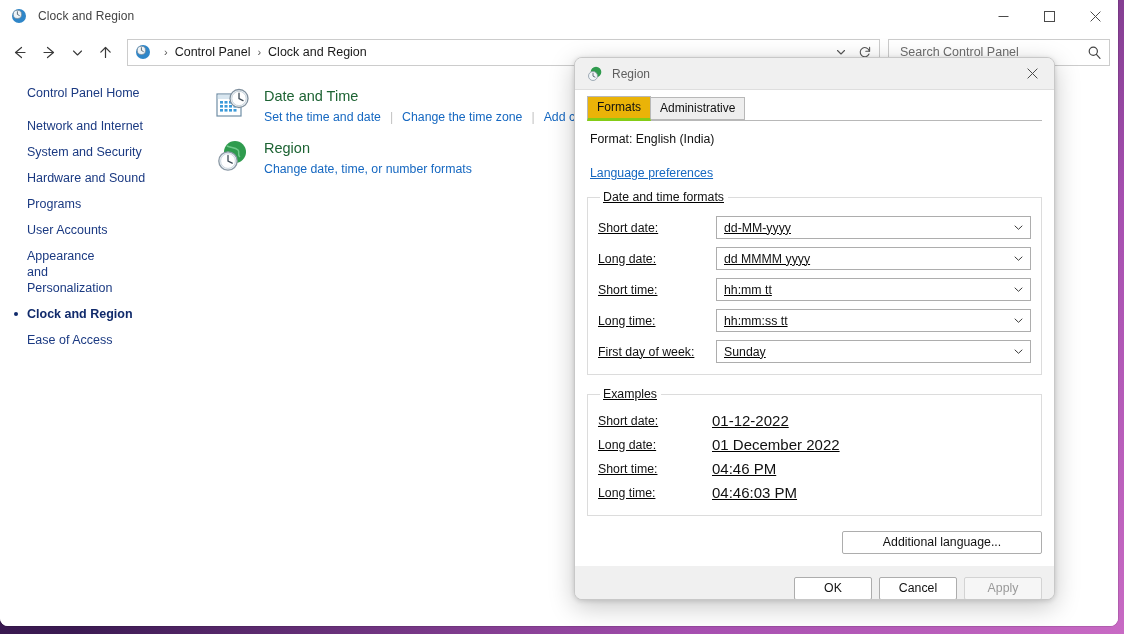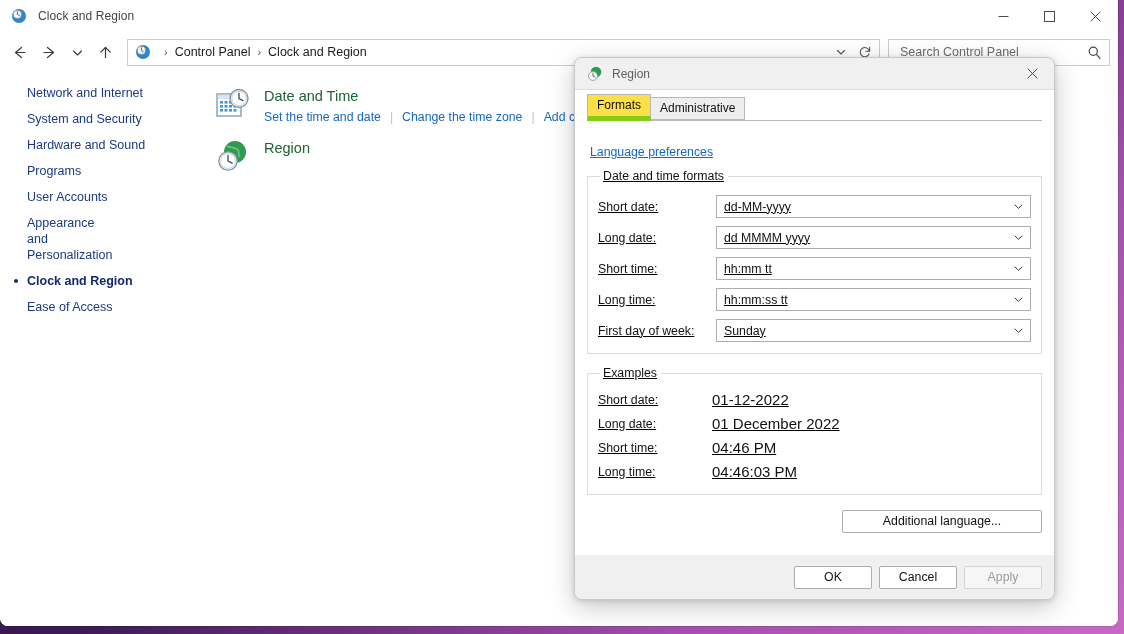--- a/index.html
+++ b/index.html
@@ -257,22 +257,22 @@
     color: #111;
     padding: 3px 9px 3px 9px;
     line-height: 15px;
     border: 1px solid #b8b8b8;
     background: #eeeeee;
     margin-right: -1px;
     position: relative;
     cursor: default;
   }
   .tab.active {
-    background: #fde047;
-    border-bottom: 5px solid #84cc16;
+    background: #eab308;
+    border-bottom: 3px solid #84cc16;
     margin-bottom: -1px;
     z-index: 2;
   }
 
   #tabpanel {
     flex: 1 1 auto;
     padding: 11px 0 0 0;
   }
 
   .fmt-label {
@@ -478,20 +478,21 @@
             <circle cx="6.3" cy="6.3" r="4.1" fill="none" stroke="currentColor" stroke-width="1.2"></circle>
             <line x1="9.4" y1="9.4" x2="13" y2="13.3" stroke="currentColor" stroke-width="1.2" stroke-linecap="round"></line>
           </svg>
       </span>
     </div>
   </div>
 
   <div id="content">
 
     <div id="sidebar">
+      <div class="side-item home">Control Panel Home</div>
       <div class="side-item">Network and Internet</div>
       <div class="side-item">System and Security</div>
       <div class="side-item">Hardware and Sound</div>
       <div class="side-item">Programs</div>
       <div class="side-item">User Accounts</div>
       <div class="side-item" style="max-width:120px;">Appearance and Personalization</div>
       <div class="side-item current">Clock and Region</div>
       <div class="side-item">Ease of Access</div>
     </div>
 
@@ -535,20 +536,23 @@
             <circle cx="20" cy="13" r="11" fill="#2f9b4e"></circle>
             <path d="M20 2a11 11 0 0 1 0 22 11 11 0 0 0 0-22z" fill="#2477bf"></path>
             <path d="M12 7c4 2 8 1 11 4 2 2-1 5 2 7" stroke="#7fd39a" stroke-width="1.5" fill="none" opacity="0.8"></path>
             <circle cx="13" cy="22" r="9.2" fill="#f0f5f8" stroke="#8a98a4" stroke-width="1.3"></circle>
             <circle cx="13" cy="22" r="7.4" fill="#ffffff" stroke="#c2ced8" stroke-width="0.8"></circle>
             <path d="M13 16.4 V22.2 L17.2 24.2" stroke="#3d4b57" stroke-width="1.3" fill="none" stroke-linecap="round"></path>
           </svg>
         </span>
         <div class="cat-body">
           <div class="cat-title">Region</div>
+          <div class="cat-links">
+            <a>Change date, time, or number formats</a>
+          </div>
         </div>
       </div>
 
     </div>
   </div>
 </div>
 
 <div id="region-dialog">
 
   <div id="dlg-titlebar">
@@ -571,20 +575,21 @@
 
   <div id="dlg-body">
 
     <div id="tabstrip">
       <div class="tab active">Formats</div>
       <div class="tab">Administrative</div>
     </div>
 
     <div id="tabpanel">
 
+      <div class="fmt-label">Format: English (India)</div>
 
 
       <a id="lang-pref">Language preferences</a>
 
       <fieldset class="group">
         <legend>Date and time formats</legend>
 
         <div class="field-row">
           <span class="field-label">Short date:</span>
           <div class="combo">

